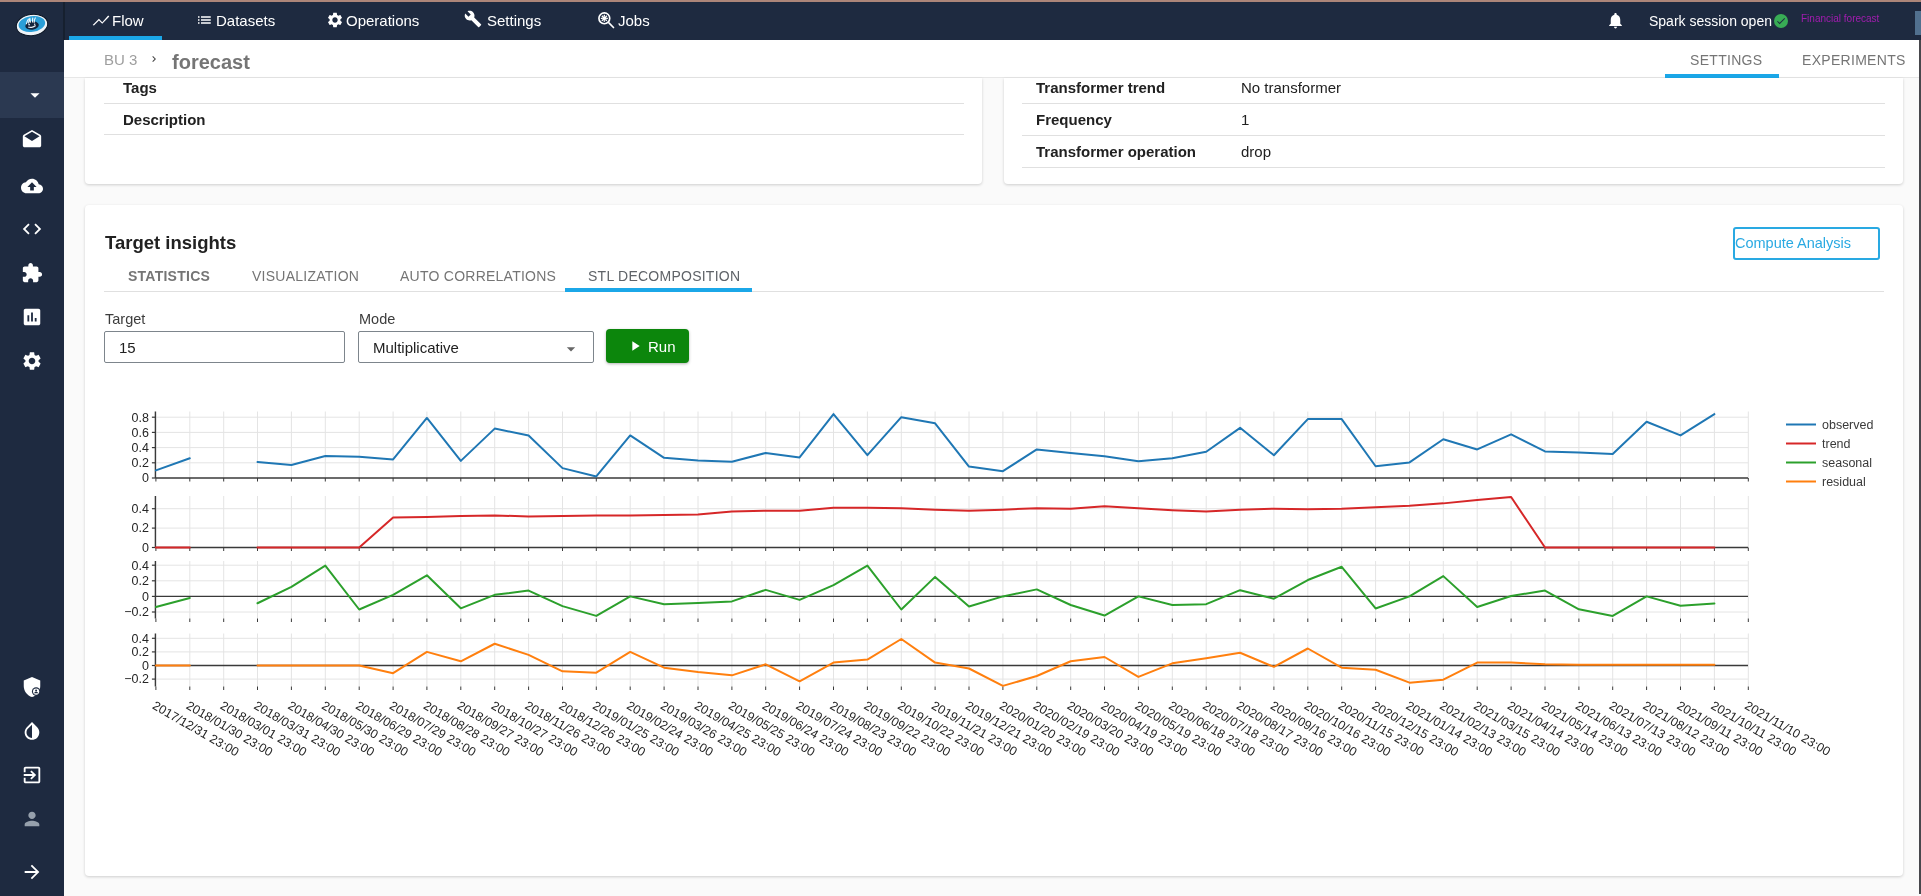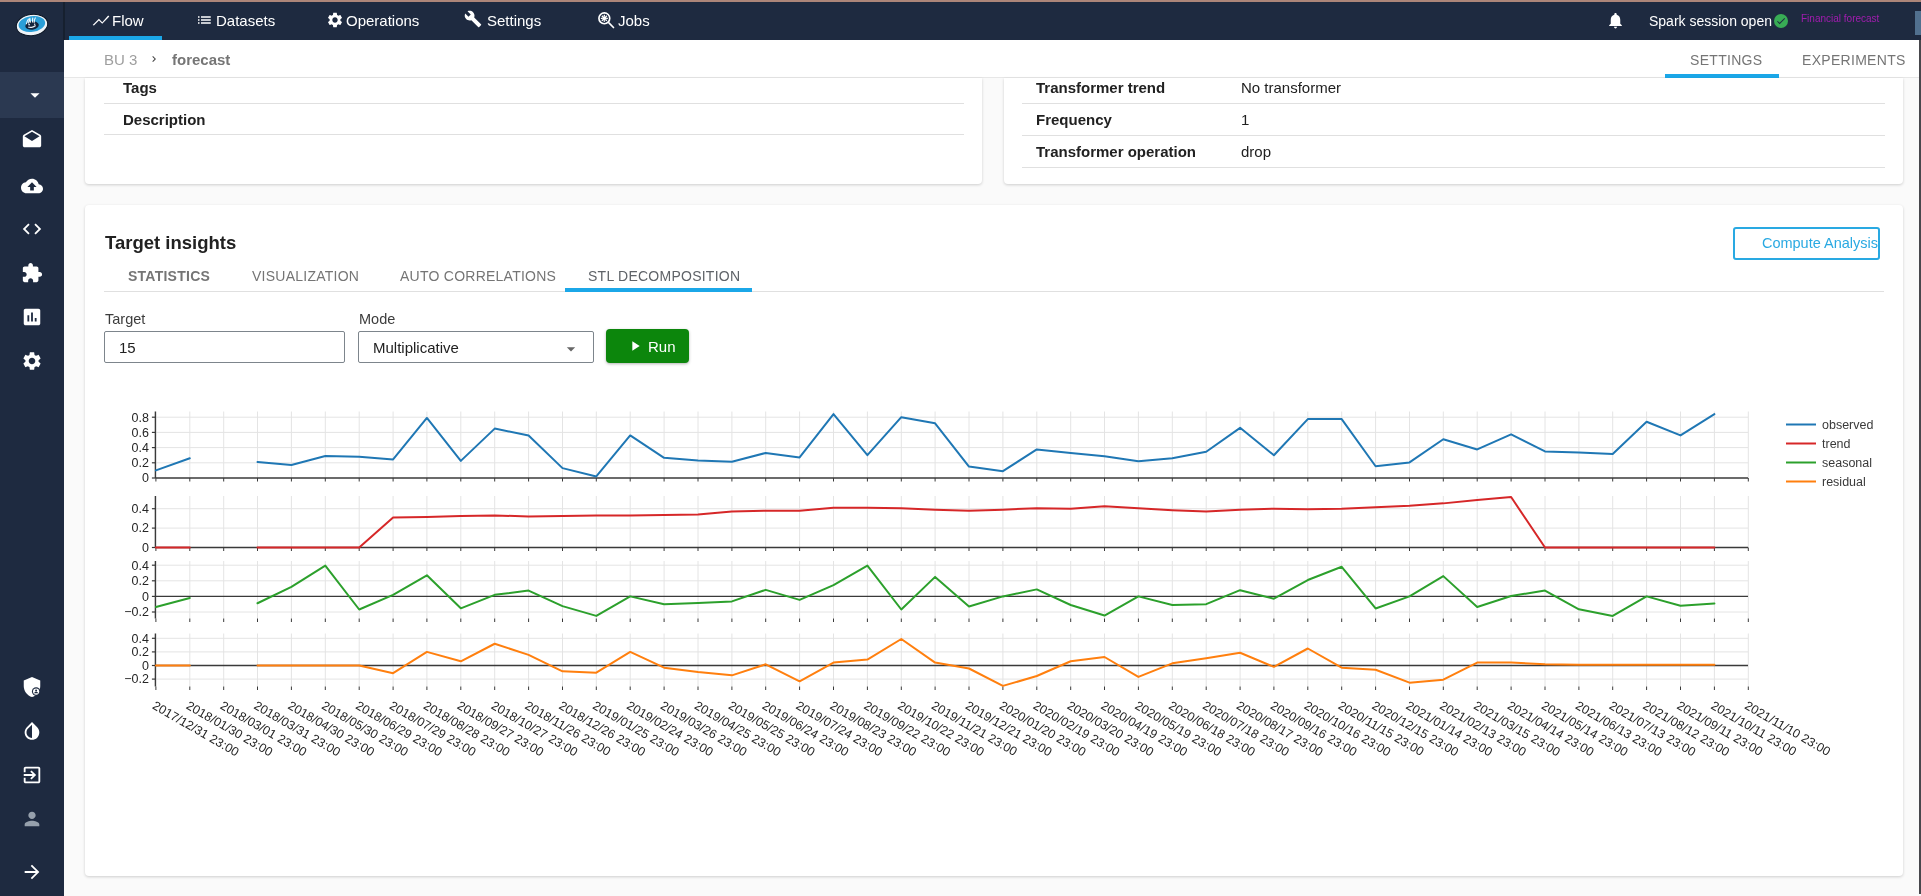--- a/index.html
+++ b/index.html
@@ -59,42 +59,42 @@
 <div class="abs" style="left:1649px;top:13px;font-size:14px;color:#fff">Spark session open</div>
 <svg width="14" height="14" viewBox="0 0 24 24" style="position:absolute;left:1774px;top:14px">
     <circle cx="12" cy="12" r="12" fill="#38ac55"></circle>
     <path d="M9 16.17L4.83 12l-1.42 1.41L9 19 21 7l-1.41-1.41z" fill="#1e2a40" transform="translate(2.6,2.6) scale(0.78)"></path>
   </svg>
 <div class="abs" style="left:1801px;top:13px;font-size:10px;color:#a21caf">Financial forecast</div>
 <div class="abs" style="left:104px;top:51px;font-size:15px;color:#9e9e9e">BU 3</div>
 <svg width="12" height="12" viewBox="0 0 24 24" style="position:absolute;left:148px;top:53px">
     <path d="M8.59 16.59L13.17 12 8.59 7.41 10 6l6 6-6 6z" fill="#424242"></path>
   </svg>
-<div class="abs" style="left:172px;top:51px;font-size:15px;font-weight:bold;color:#757575">forecast</div>
+<div class="abs" style="left:172px;top:51px;font-size:20px;font-weight:bold;color:#757575">forecast</div>
 <div class="abs" style="left:1690px;top:52px;font-size:14px;color:#757575;letter-spacing:.3px">SETTINGS</div>
 <div class="abs" style="left:1802px;top:52px;font-size:14px;color:#757575;letter-spacing:.3px">EXPERIMENTS</div>
 <div class="abs" style="left:1665px;top:74px;width:114px;height:4px;background:#1ba7e8"></div>
 <div class="abs" style="left:85px;top:78px;width:897px;height:106px;background:#fff;border-radius:0 0 4px 4px;box-shadow:0 1px 3px rgba(0,0,0,.18)"></div>
 <div class="abs" style="left:123px;top:79px;font-size:15px;font-weight:bold;color:#212121">Tags</div>
 <div class="abs" style="left:104px;top:103px;width:860px;height:1px;background:#e0e0e0"></div>
 <div class="abs" style="left:123px;top:111px;font-size:15px;font-weight:bold;color:#212121">Description</div>
 <div class="abs" style="left:104px;top:134px;width:860px;height:1px;background:#e0e0e0"></div>
 <div class="abs" style="left:1004px;top:78px;width:899px;height:106px;background:#fff;border-radius:0 0 4px 4px;box-shadow:0 1px 3px rgba(0,0,0,.18)"></div>
 <div class="abs" style="left:1036px;top:79px;font-size:15px;font-weight:bold;color:#212121">Transformer trend</div>
 <div class="abs" style="left:1241px;top:79px;font-size:15px;color:#212121">No transformer</div>
 <div class="abs" style="left:1022px;top:103px;width:863px;height:1px;background:#e0e0e0"></div>
 <div class="abs" style="left:1036px;top:111px;font-size:15px;font-weight:bold;color:#212121">Frequency</div>
 <div class="abs" style="left:1241px;top:111px;font-size:15px;color:#212121">1</div>
 <div class="abs" style="left:1022px;top:135px;width:863px;height:1px;background:#e0e0e0"></div>
 <div class="abs" style="left:1036px;top:143px;font-size:15px;font-weight:bold;color:#212121">Transformer operation</div>
 <div class="abs" style="left:1241px;top:143px;font-size:15px;color:#212121">drop</div>
 <div class="abs" style="left:1022px;top:167px;width:863px;height:1px;background:#e0e0e0"></div>
 <div class="abs" style="left:85px;top:205px;width:1818px;height:671px;background:#fff;border-radius:4px;box-shadow:0 1px 3px rgba(0,0,0,.18)"></div>
 <div class="abs" style="left:105px;top:232px;font-size:18.5px;font-weight:bold;color:#212121">Target insights</div>
-<div class="abs" style="left:1733px;top:227px;width:147px;height:33px;border:2px solid #29a9e2;border-radius:3px;color:#29a9e2;font-size:14.5px;text-align:right;line-height:29px">Compute Analysis</div>
+<div class="abs" style="left:1733px;top:227px;width:147px;height:33px;border:2px solid #29a9e2;border-radius:3px;color:#29a9e2;font-size:14.5px;text-align:left;line-height:29px">Compute Analysis</div>
 <div class="abs" style="left:128px;top:268px;font-size:14px;font-weight:700;color:#757575;letter-spacing:.25px">STATISTICS</div>
 <div class="abs" style="left:252px;top:268px;font-size:14px;font-weight:500;color:#757575;letter-spacing:.25px">VISUALIZATION</div>
 <div class="abs" style="left:400px;top:268px;font-size:14px;font-weight:500;color:#757575;letter-spacing:.25px">AUTO CORRELATIONS</div>
 <div class="abs" style="left:588px;top:268px;font-size:14px;font-weight:500;color:#5f6368;letter-spacing:.25px">STL DECOMPOSITION</div>
 <div class="abs" style="left:104px;top:291px;width:1780px;height:1px;background:#e0e0e0"></div>
 <div class="abs" style="left:565px;top:288px;width:187px;height:4px;background:#1ba7e8"></div>
 <div class="abs" style="left:105px;top:311px;font-size:14.5px;color:#3c3c3c">Target</div>
 <div class="abs" style="left:104px;top:331px;width:241px;height:32px;border:1.5px solid #7d858c;border-radius:2px;background:#fff"></div>
 <div class="abs" style="left:119px;top:339px;font-size:15px;color:#212121">15</div>
 <div class="abs" style="left:359px;top:311px;font-size:14.5px;color:#3c3c3c">Mode</div>

